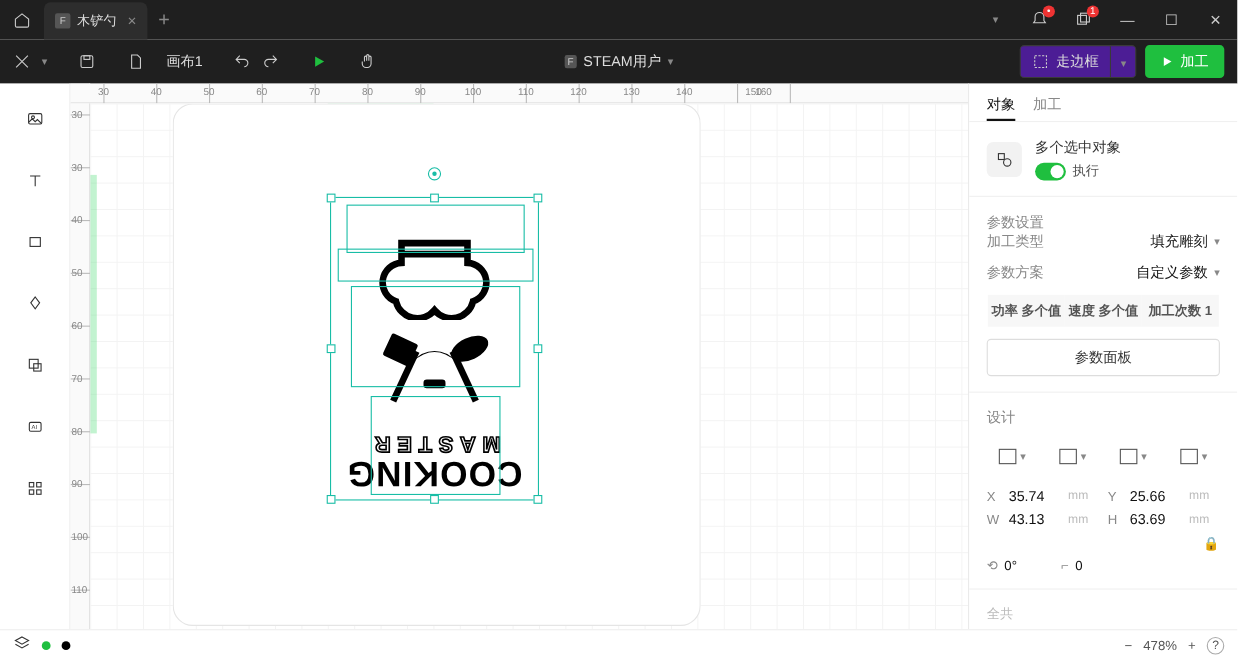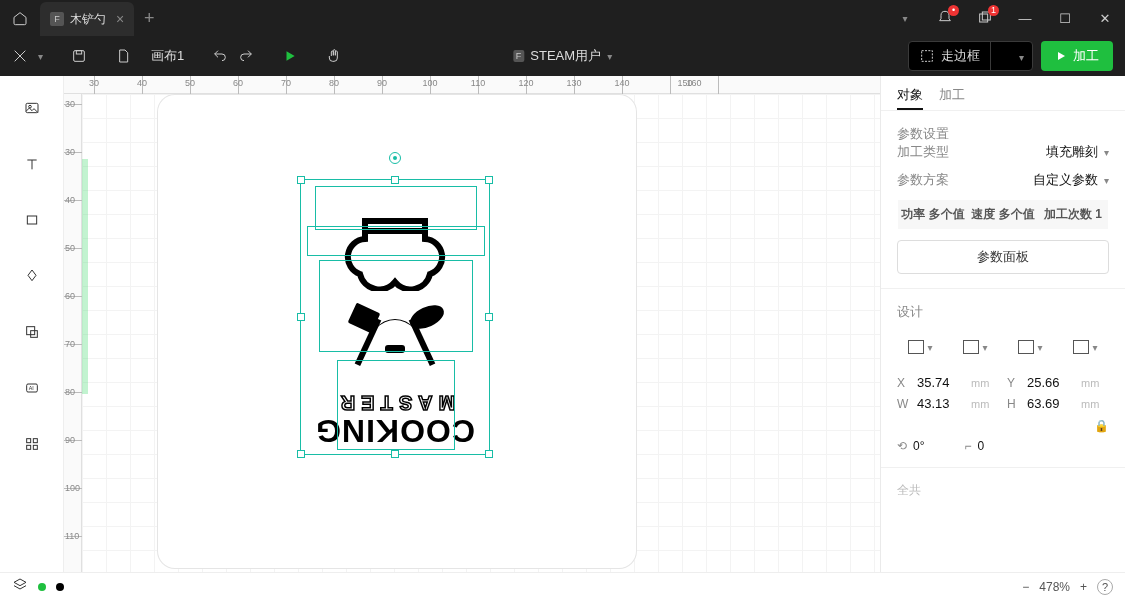--- a/index.html
+++ b/index.html
@@ -15,21 +15,21 @@
 .titlebar .spacer { flex: 1; }
 .titlebar .winctrl { width: 40px; height: 36px; display: flex; align-items: center; justify-content: center; color: #ccc; font-size: 13px; position: relative; }
 .titlebar .badge { position:absolute; top:5px; right:6px; background:#e33; color:#fff; font-size:9px; border-radius:8px; padding:0 3px; line-height:11px; min-width:11px; text-align:center;}
 
 
 .toolbar { height: 40px; background: #1f1f1f; display: flex; align-items: center; color: #ddd; font-size: 13px; padding: 0 12px; gap: 10px; }
 .toolbar .sep { width: 8px; }
 .toolbar .doc-label { display: flex; align-items: center; gap: 20px; }
 .toolbar .center { position:absolute; left:50%; transform:translateX(-50%); display:flex; align-items:center; gap:6px; }
 .toolbar .right { margin-left: auto; display: flex; align-items: center; gap: 8px; }
-.toolbar .outline-btn { background:#000000; border:1px solid #3a3a3a; padding:5px 10px; border-radius:4px; display:flex; gap:20px; align-items:center; }
+.toolbar .outline-btn { background:#4c1d95; border:1px solid #3a3a3a; padding:5px 10px; border-radius:4px; display:flex; gap:1px; align-items:center; }
 .toolbar .outline-btn.split { padding:0; }
 .toolbar .outline-btn.split .main { padding:5px 10px; border-right:1px solid #3a3a3a; display:flex; gap:6px; align-items:center;}
 .toolbar .outline-btn.split .caret { padding:5px 8px; }
 .toolbar .green-btn { background:#1fbf3f; color:#fff; padding:6px 14px; border-radius:4px; display:flex; gap:6px; align-items:center; font-weight:500;}
 .tb-icon { width:16px; height:16px; display:inline-flex; align-items:center; justify-content:center; }
 .chev-d { font-size:10px; color:#888; }
 
 
 .ruler-h { position:absolute; left:64px; right:245px; top:76px; height:18px; background:#fafafa; border-bottom:1px solid #e0e0e0; }
 .ruler-h .tick-major { position:absolute; top:0; width:1px; height:18px; background:#bbb; }
@@ -342,20 +342,35 @@
     <div class="inner-sel" style="left:18px;top:80px;width:154px;height:92px"></div>
     <div class="inner-sel" style="left:36px;top:180px;width:118px;height:90px"></div>
   </div>
 </div>
 
 <div class="rightpanel">
   <div class="rp-tabs">
     <div class="rp-tab active">对象</div>
     <div class="rp-tab">加工</div>
   </div>
+  <div class="rp-section" style="display:flex;gap:12px;align-items:center">
+    <div style="width:32px;height:32px;background:#f2f2f2;border-radius:6px;display:flex;align-items:center;justify-content:center">
+      <svg class="ico ico-dark" viewBox="0 0 24 24">
+          <rect x="4" y="4" width="8" height="8"></rect>
+          <circle cx="16" cy="16" r="5"></circle>
+        </svg>
+    </div>
+    <div style="flex:1">
+      <div>多个选中对象</div>
+      <div style="display:flex;gap:6px;align-items:center;margin-top:4px">
+        <div class="rp-toggle"></div>
+        <span style="font-size:12px;color:#555">执行</span>
+      </div>
+    </div>
+  </div>
   <div class="rp-section">
     <div style="color:#888;">参数设置</div>
     <div class="rp-row">
       <span>加工类型</span>
       <span class="val">
           <span>填充雕刻</span>
           <span class="chev-d">▾</span>
         </span>
     </div>
     <div class="rp-row">

